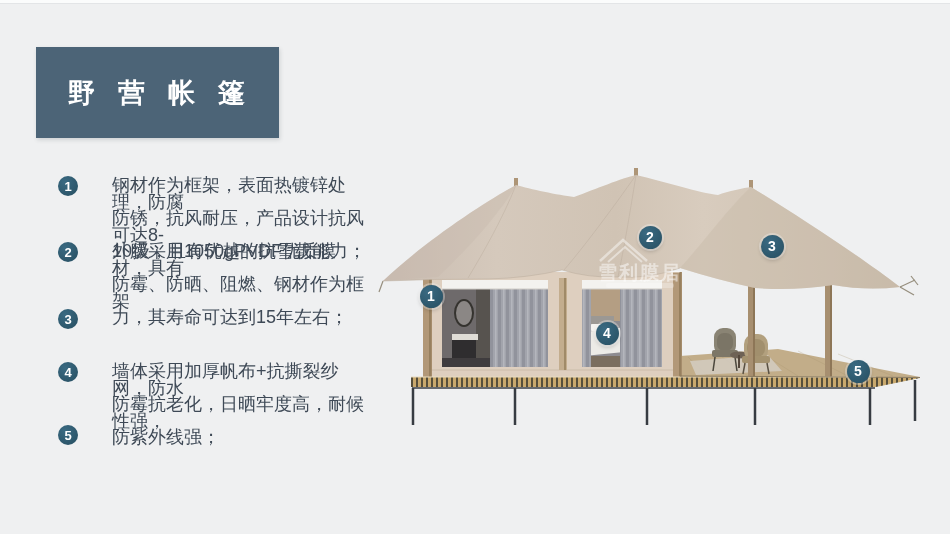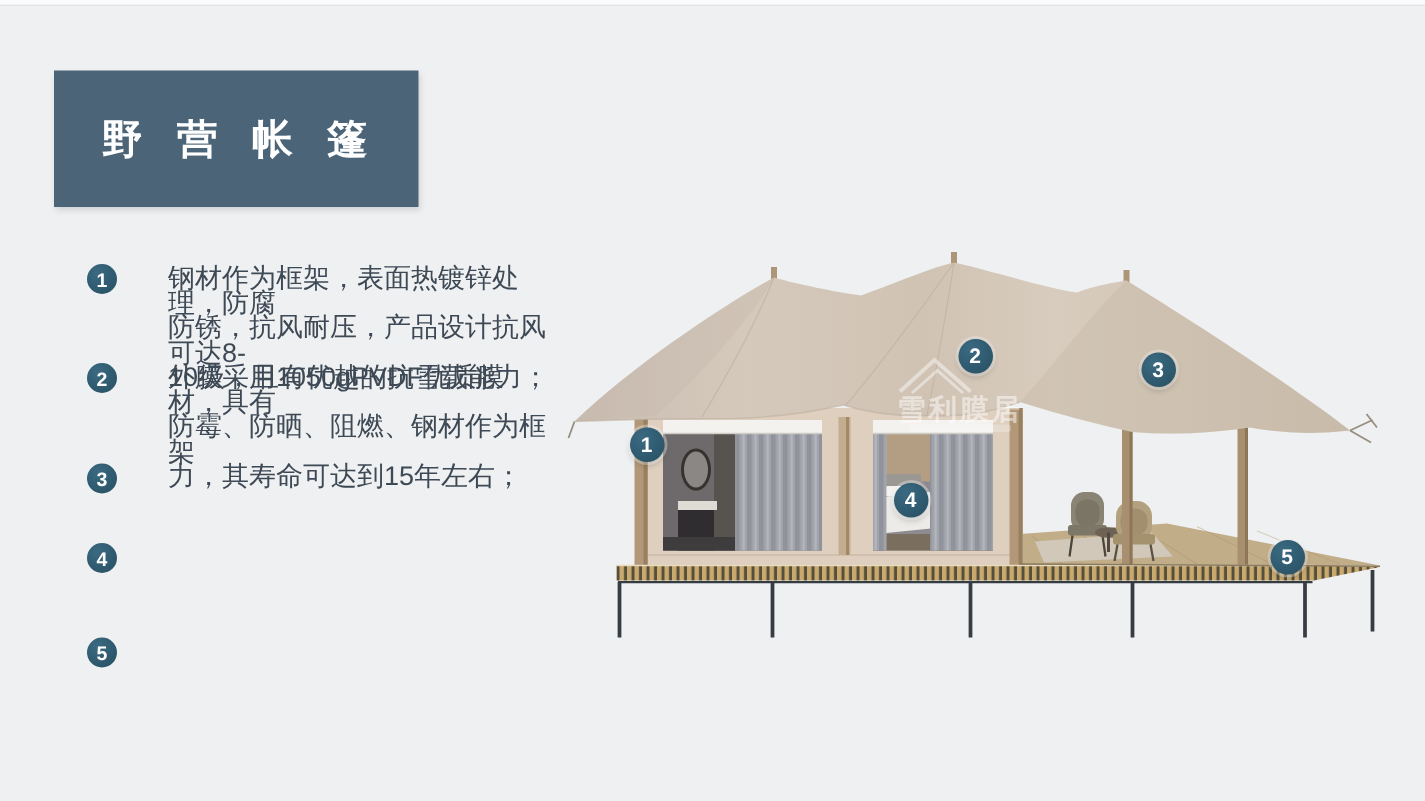--- a/index.html
+++ b/index.html
@@ -78,20 +78,23 @@
       <span class="fbadge">2</span>
       <div class="ftext">外膜采用1050gPVDF优质膜材，具有
 防霉、防晒、阻燃、钢材作为框架
 力，其寿命可达到15年左右；</div>
     </div>
     <div class="feature" style="top:309px">
       <span class="fbadge">3</span>
     </div>
     <div class="feature" style="top:362px">
       <span class="fbadge">4</span>
+      <div class="ftext">墙体采用加厚帆布+抗撕裂纱网，防水
+防霉抗老化，日晒牢度高，耐候性强，
+防紫外线强；</div>
     </div>
     <div class="feature" style="top:425px">
       <span class="fbadge">5</span>
     </div>
   </div>
 
   <div class="tent">
     <svg width="575" height="275" viewBox="0 0 575 275">
       <defs>
         <linearGradient id="roofGrad" x1="0" y1="0" x2="1" y2="0">

